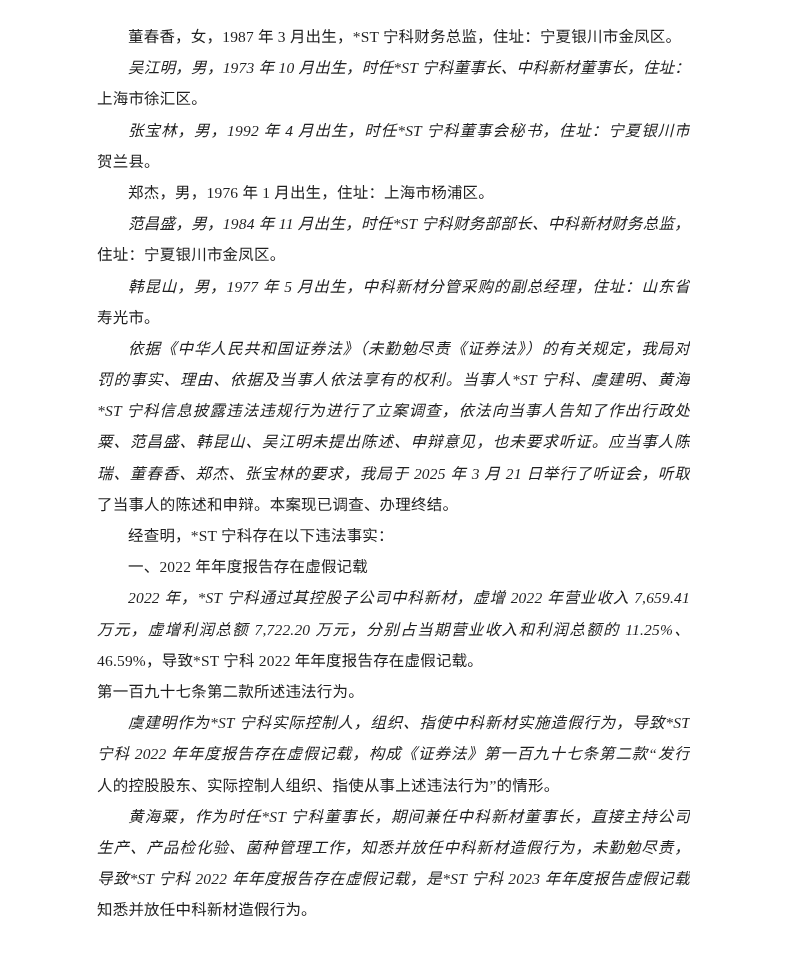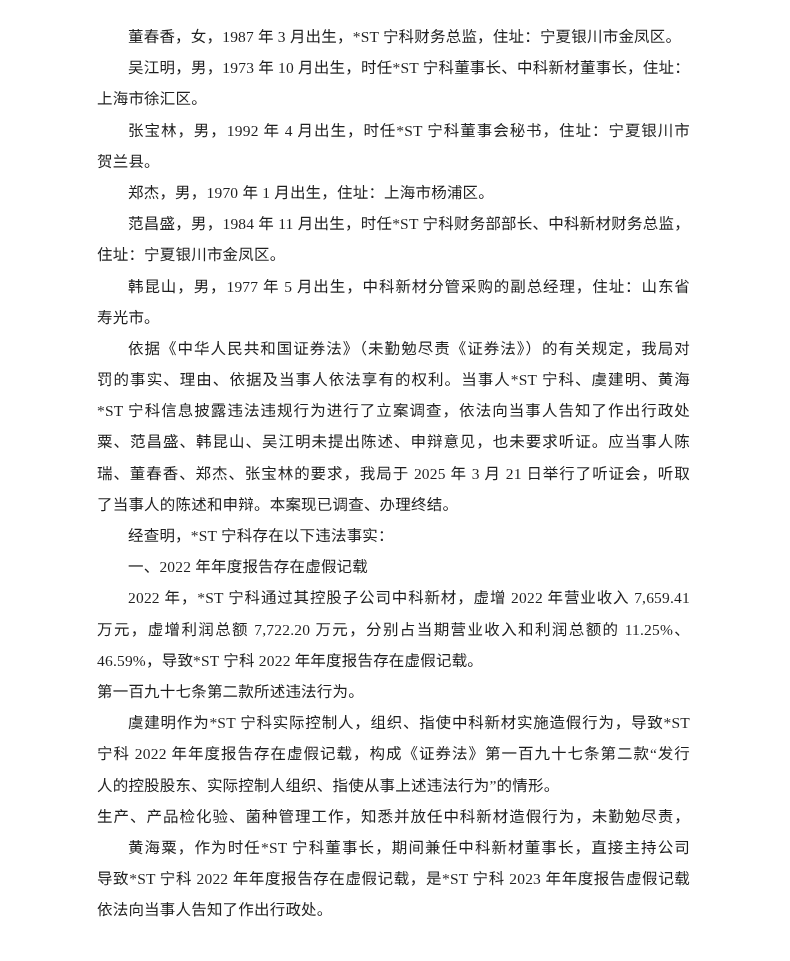--- a/index.html
+++ b/index.html
@@ -32,50 +32,51 @@
     line-height: 31.2px;
     overflow: hidden;
     letter-spacing: 0.2px;
   }
   .line.indent {
     padding-left: 31px;
   }
   .line.fill {
     text-align: justify;
     text-align-last: justify;
+    font-style: italic;
   }
 </style>
 </head>
 <body>
 
 <div class="page">
   <div class="doc-body">
       <div class="line indent">董春香，女，1987 年 3 月出生，*ST 宁科财务总监，住址：宁夏银川市金凤区。</div>
       <div class="line indent fill">吴江明，男，1973 年 10 月出生，时任*ST 宁科董事长、中科新材董事长，住址：</div>
       <div class="line">上海市徐汇区。</div>
       <div class="line indent fill">张宝林，男，1992 年 4 月出生，时任*ST 宁科董事会秘书，住址：宁夏银川市</div>
       <div class="line">贺兰县。</div>
-      <div class="line indent">郑杰，男，1970 年 1 月出生，住址：上海市杨浦区。</div>
+      <div class="line indent">郑杰，男，1976 年 1 月出生，住址：上海市杨浦区。</div>
       <div class="line indent fill">范昌盛，男，1984 年 11 月出生，时任*ST 宁科财务部部长、中科新材财务总监，</div>
       <div class="line">住址：宁夏银川市金凤区。</div>
       <div class="line indent fill">韩昆山，男，1977 年 5 月出生，中科新材分管采购的副总经理，住址：山东省</div>
       <div class="line">寿光市。</div>
       <div class="line indent fill">依据《中华人民共和国证券法》（未勤勉尽责《证券法》）的有关规定，我局对</div>
       <div class="line fill">罚的事实、理由、依据及当事人依法享有的权利。当事人*ST 宁科、虞建明、黄海</div>
       <div class="line fill">*ST 宁科信息披露违法违规行为进行了立案调查，依法向当事人告知了作出行政处</div>
       <div class="line fill">粟、范昌盛、韩昆山、吴江明未提出陈述、申辩意见，也未要求听证。应当事人陈</div>
       <div class="line fill">瑞、董春香、郑杰、张宝林的要求，我局于 2025 年 3 月 21 日举行了听证会，听取</div>
       <div class="line">了当事人的陈述和申辩。本案现已调查、办理终结。</div>
       <div class="line indent">经查明，*ST 宁科存在以下违法事实：</div>
       <div class="line indent">一、2022 年年度报告存在虚假记载</div>
       <div class="line indent fill">2022 年，*ST 宁科通过其控股子公司中科新材，虚增 2022 年营业收入 7,659.41</div>
       <div class="line fill">万元，虚增利润总额 7,722.20 万元，分别占当期营业收入和利润总额的 11.25%、</div>
       <div class="line">46.59%，导致*ST 宁科 2022 年年度报告存在虚假记载。</div>
       <div class="line">第一百九十七条第二款所述违法行为。</div>
       <div class="line indent fill">虞建明作为*ST 宁科实际控制人，组织、指使中科新材实施造假行为，导致*ST</div>
       <div class="line fill">宁科 2022 年年度报告存在虚假记载，构成《证券法》第一百九十七条第二款“发行</div>
       <div class="line">人的控股股东、实际控制人组织、指使从事上述违法行为”的情形。</div>
+      <div class="line indent fill">黄海粟，作为时任*ST 宁科董事长，期间兼任中科新材董事长，直接主持公司</div>
       <div class="line fill">生产、产品检化验、菌种管理工作，知悉并放任中科新材造假行为，未勤勉尽责，</div>
-      <div class="line indent fill">黄海粟，作为时任*ST 宁科董事长，期间兼任中科新材董事长，直接主持公司</div>
       <div class="line fill">导致*ST 宁科 2022 年年度报告存在虚假记载，是*ST 宁科 2023 年年度报告虚假记载</div>
-      <div class="line">依法向当事人告知了作出行政处。</div>
+      <div class="line">知悉并放任中科新材造假行为。</div>
     </div>
 </div>
 
 </body></html>

